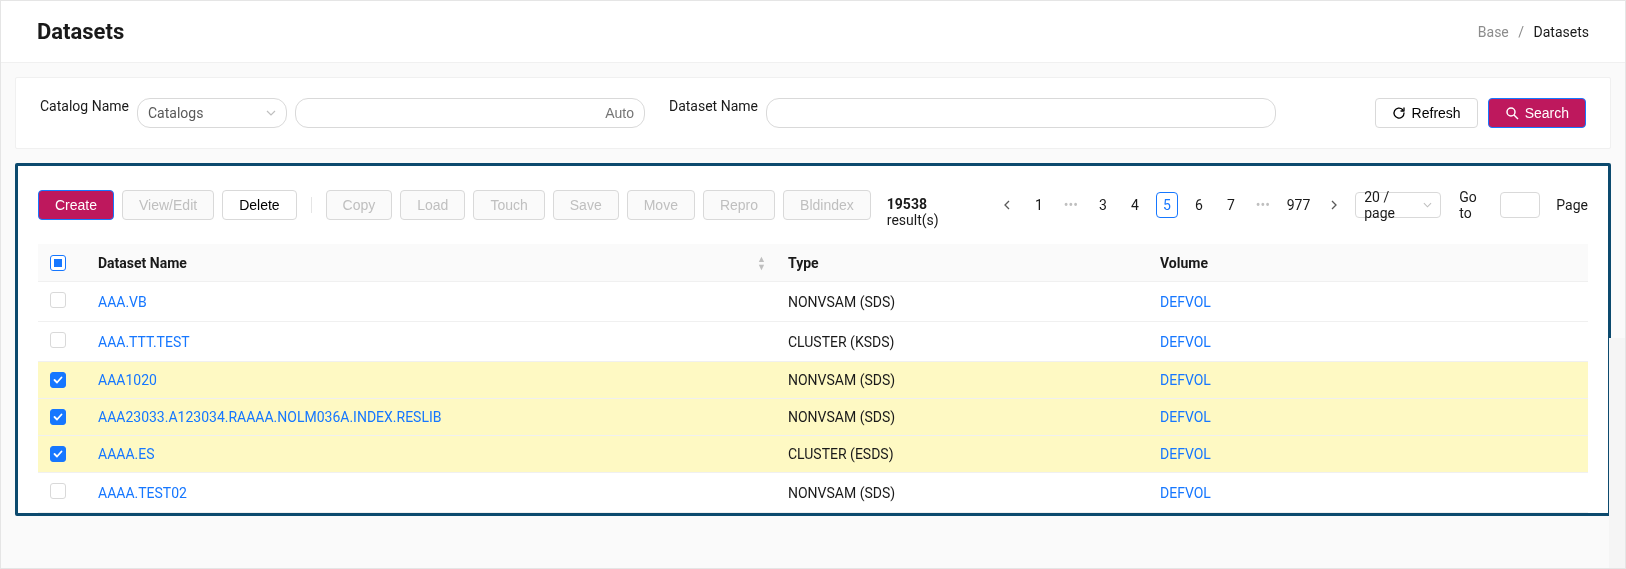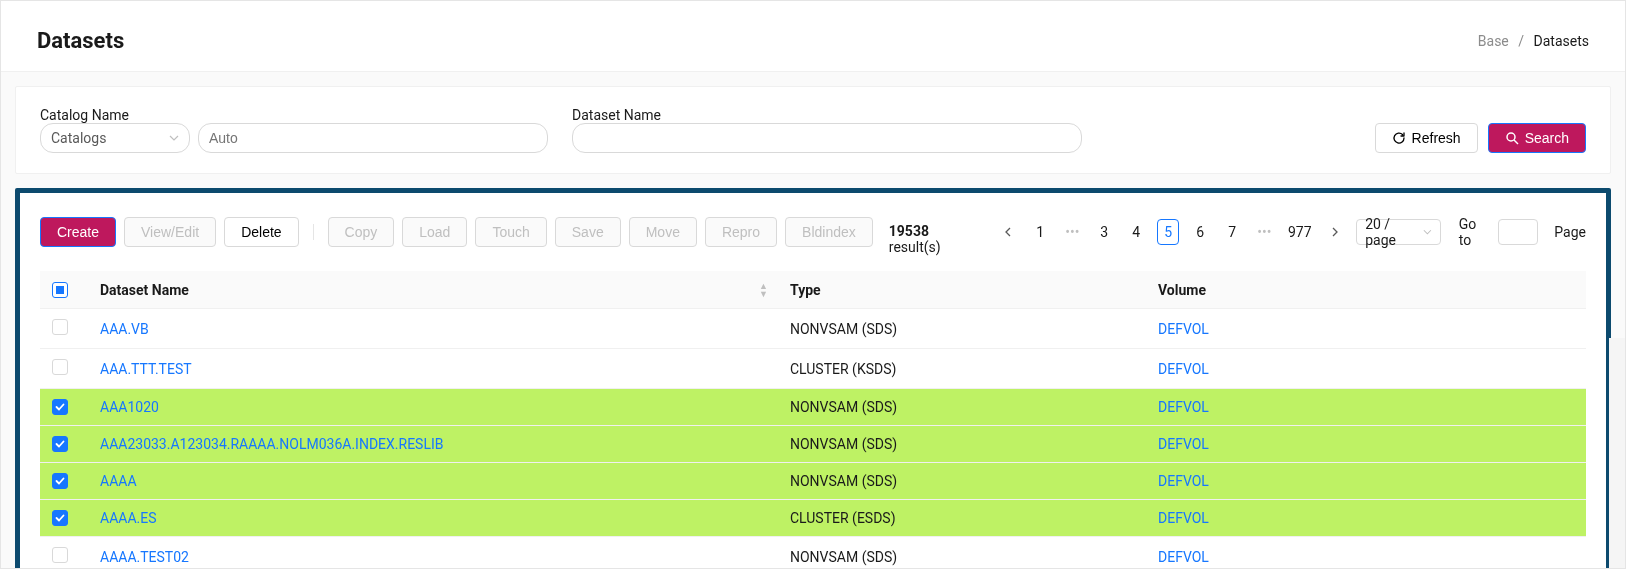--- a/index.html
+++ b/index.html
@@ -11,21 +11,21 @@
   border: 1px solid #e5e5e5;
   width: 1626px;
   height: 569px;
   overflow: hidden;
 }
 
 .header {
   display: flex;
   justify-content: space-between;
   align-items: center;
-  padding: 27px 36px 18px 36px;
+  padding: 18px 36px 18px 36px;
   border-bottom: 1px solid #f0f0f0;
 }
 .header h1 {
   font-size: 22px;
   font-weight: 700;
 }
 .breadcrumb {
   font-size: 14px;
   color: #8c8c8c;
 }
@@ -40,30 +40,31 @@
 
 .filter-panel {
   background: #fff;
   border: 1px solid #f0f0f0;
   border-radius: 2px;
   padding: 20px 24px;
   display: flex;
   align-items: flex-end;
   gap: 24px;
 }
-.filter-group { display: flex; flex-direction: column; }
+.filter-group { display: flex; gap: 8px; }
 .filter-label { font-size: 14px; color: #1a1a1a; }
 .catalog-row { display: flex; gap: 8px; }
 .select-like, .input-like {
   border: 1px solid #d9d9d9;
   border-radius: 13px;
   padding: 6px 10px;
   font-size: 14px;
   background: #fff;
   outline: none;
+  text-align: right;
 }
 .select-like {
   width: 150px;
   display: flex;
   justify-content: space-between;
   align-items: center;
   color: #595959;
   cursor: pointer;
 }
 .select-like .chev { color: #bfbfbf; }
@@ -92,21 +93,21 @@
   border-color: #1677ff;
 }
 .btn-disabled {
   color: #bfbfbf;
   background: #fafafa;
   cursor: not-allowed;
 }
 
 .table-panel {
   background: #fff;
-  border: 5px solid #0c4a6e;
+  border: 3px solid #0c4a6e;
   border-radius: 2px;
   margin-top: 14px;
   padding: 16px 20px 0 20px;
 }
 .toolbar {
   display: flex;
   align-items: center;
   gap: 8px;
 }
 .toolbar .divider {
@@ -205,21 +206,21 @@
 .chk.indeterminate {
   border-color: #1677ff;
 }
 .chk.indeterminate::after {
   content: "";
   width: 8px;
   height: 8px;
   background: #1677ff;
 }
 .link { color: #1677ff; cursor: pointer; }
-tr.selected td { background: #bef264; }
+tr.selected td { background: #fef9c3; }
 .scroll-hint {
   position: absolute;
   right: 1px;
   top: 338px;
   width: 16px;
   height: 230px;
   background: #f5f5f5;
 }
 
 svg { display: block; }
@@ -382,30 +383,20 @@
             <td class="col-name"><span class="link">AAA23033.A123034.RAAAA.NOLM036A.INDEX.RESLIB</span></td>
             <td class="col-type">NONVSAM (SDS)</td>
             <td class="col-vol"><span class="link">DEFVOL</span></td>
           </tr>
           <tr class="selected">
             <td class="col-chk"><span class="chk checked">
                 <svg width="10" height="10" viewBox="0 0 10 10">
                   <path d="M1.5 5 L4 7.5 L8.5 2.5" stroke="#fff" fill="none" stroke-width="1.8" stroke-linecap="round" stroke-linejoin="round"></path>
                 </svg>
               </span></td>
-            <td class="col-name"><span class="link">AAAA</span></td>
-            <td class="col-type">NONVSAM (SDS)</td>
-            <td class="col-vol"><span class="link">DEFVOL</span></td>
-          </tr>
-          <tr class="selected">
-            <td class="col-chk"><span class="chk checked">
-                <svg width="10" height="10" viewBox="0 0 10 10">
-                  <path d="M1.5 5 L4 7.5 L8.5 2.5" stroke="#fff" fill="none" stroke-width="1.8" stroke-linecap="round" stroke-linejoin="round"></path>
-                </svg>
-              </span></td>
             <td class="col-name"><span class="link">AAAA.ES</span></td>
             <td class="col-type">CLUSTER (ESDS)</td>
             <td class="col-vol"><span class="link">DEFVOL</span></td>
           </tr>
           <tr>
             <td class="col-chk"><span class="chk"></span></td>
             <td class="col-name"><span class="link">AAAA.TEST02</span></td>
             <td class="col-type">NONVSAM (SDS)</td>
             <td class="col-vol"><span class="link">DEFVOL</span></td>
           </tr>

